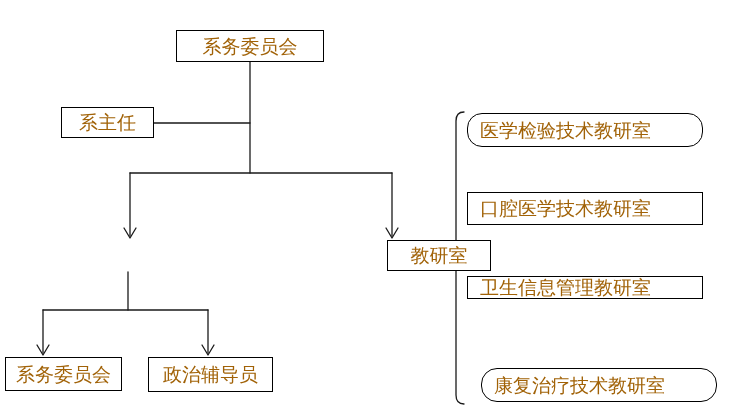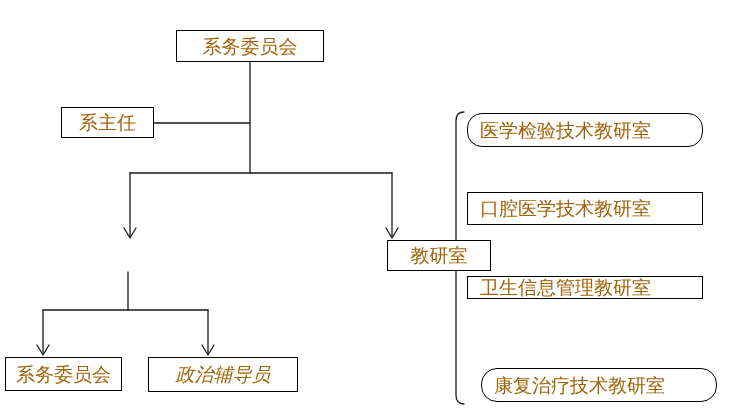--- a/index.html
+++ b/index.html
@@ -38,21 +38,21 @@
   .box.left-align {
     justify-content: flex-start;
     padding-left: 12px;
   }
   
   .n-committee { left: 176px; top: 30px;  width: 148px; height: 32px; }
   .n-director  { left: 45px;  top: 107px; width: 93px;  height: 31px; margin-left: 16px; }
   .n-office    { left: 78px;  top: 240px; width: 100px; height: 31px; }
   .n-teaching  { left: 339px; top: 240px; width: 104px; height: 31px; margin-left: 48px; }
   .n-secretary { left: 5px;   top: 357px; width: 117px; height: 34px; }
-  .n-counselor { left: 148px; top: 357px; width: 150px; height: 35px; font-style: italic; }
+  .n-counselor { left: 148px; top: 357px; width: 125px; height: 35px; }
   .n-room0     { left: 467px; top: 113px; width: 236px; height: 34px; border-radius: 15px; }
   .n-room1     { left: 467px; top: 192px; width: 236px; height: 33px; align-items: center; }
   .n-room2     { left: 467px; top: 276px; width: 236px; height: 23px; }
   .n-room3     { left: 481px; top: 368px; width: 236px; height: 34px; border-radius: 16px; }
 </style>
 </head>
 <body>
 
 <div id="stage">
 

